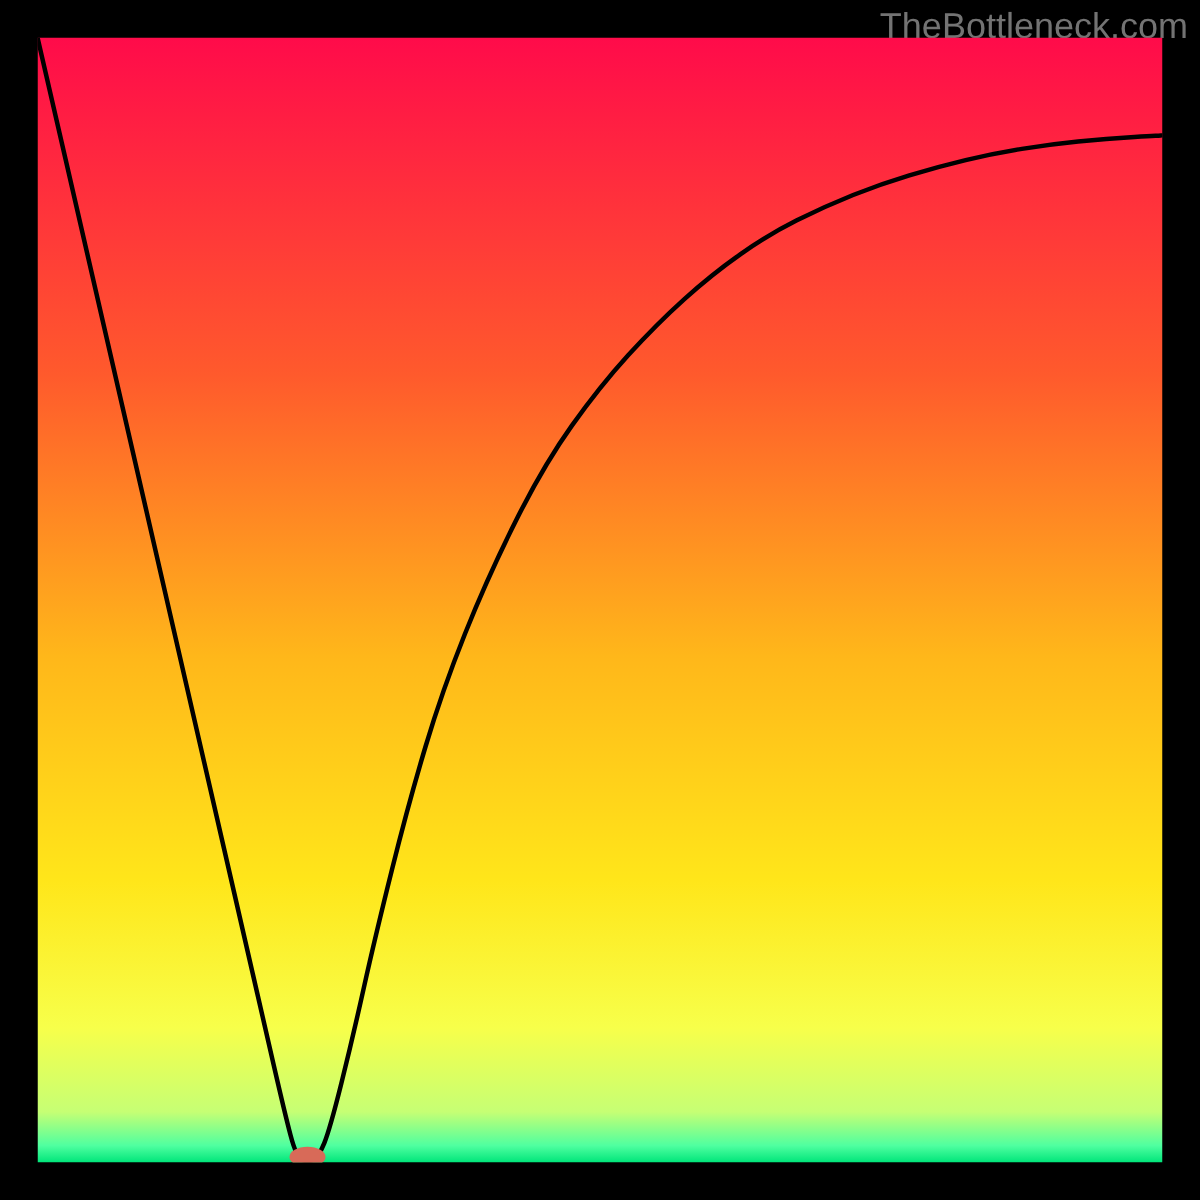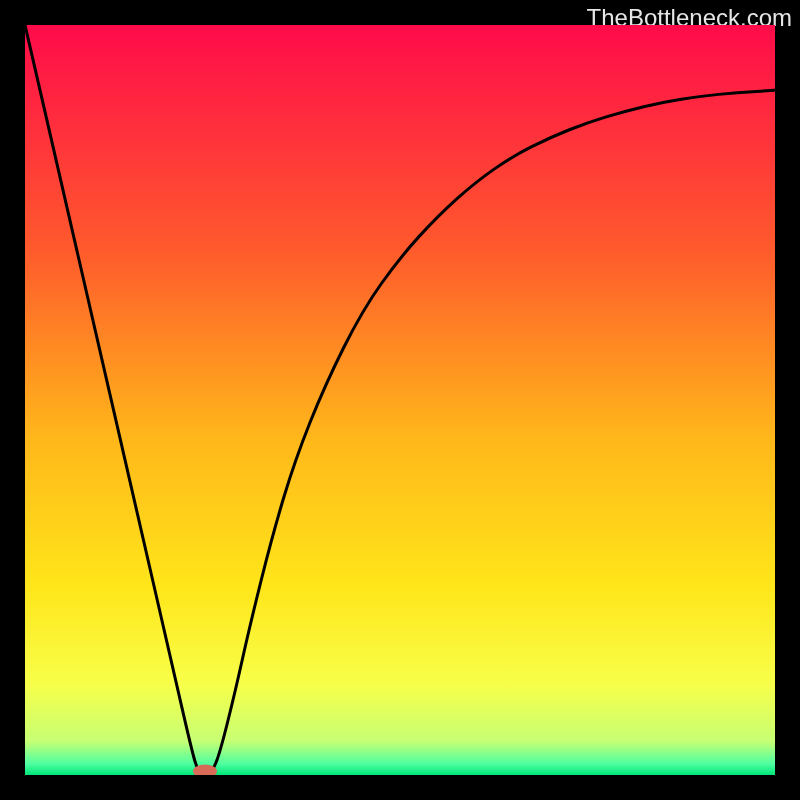--- a/index.html
+++ b/index.html
@@ -21,21 +21,21 @@
     position: absolute;
     left: 25px;
     top: 25px;
     width: 750px;
     height: 750px;
   }
   .branding {
     position: absolute;
     top: 4px;
     right: 8px;
-    color: #e5e5e5;
+    color: #737373;
     font-size: 24px;
     user-select: none;
   }
   svg { display: block; }
 </style>
 </head>
 <body>
 
 <div class="frame">
 

